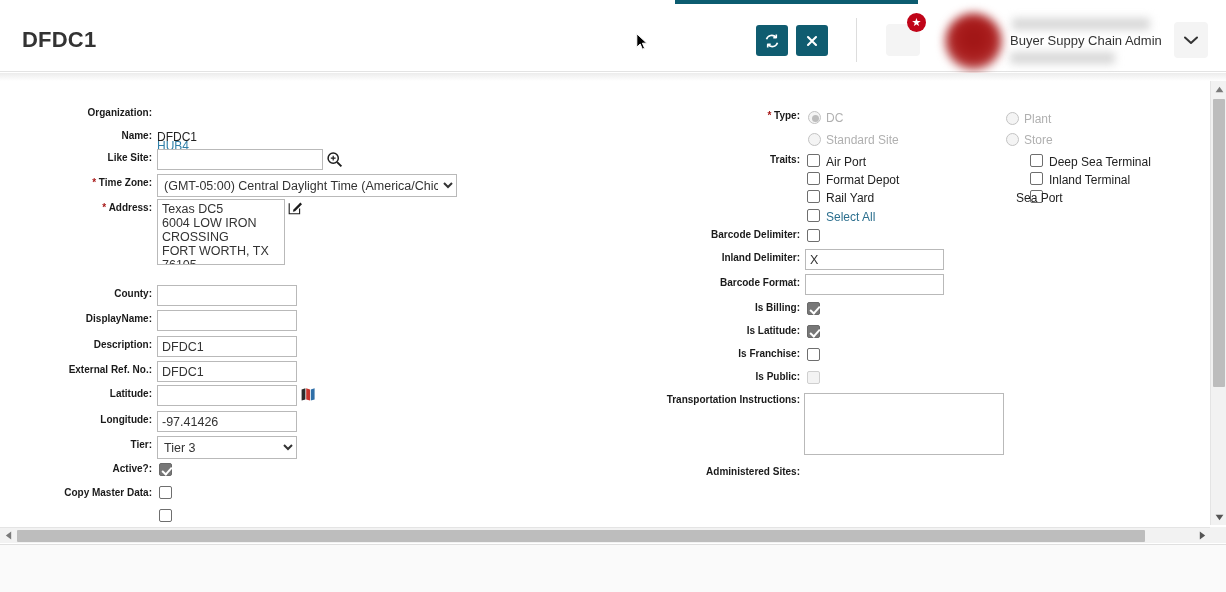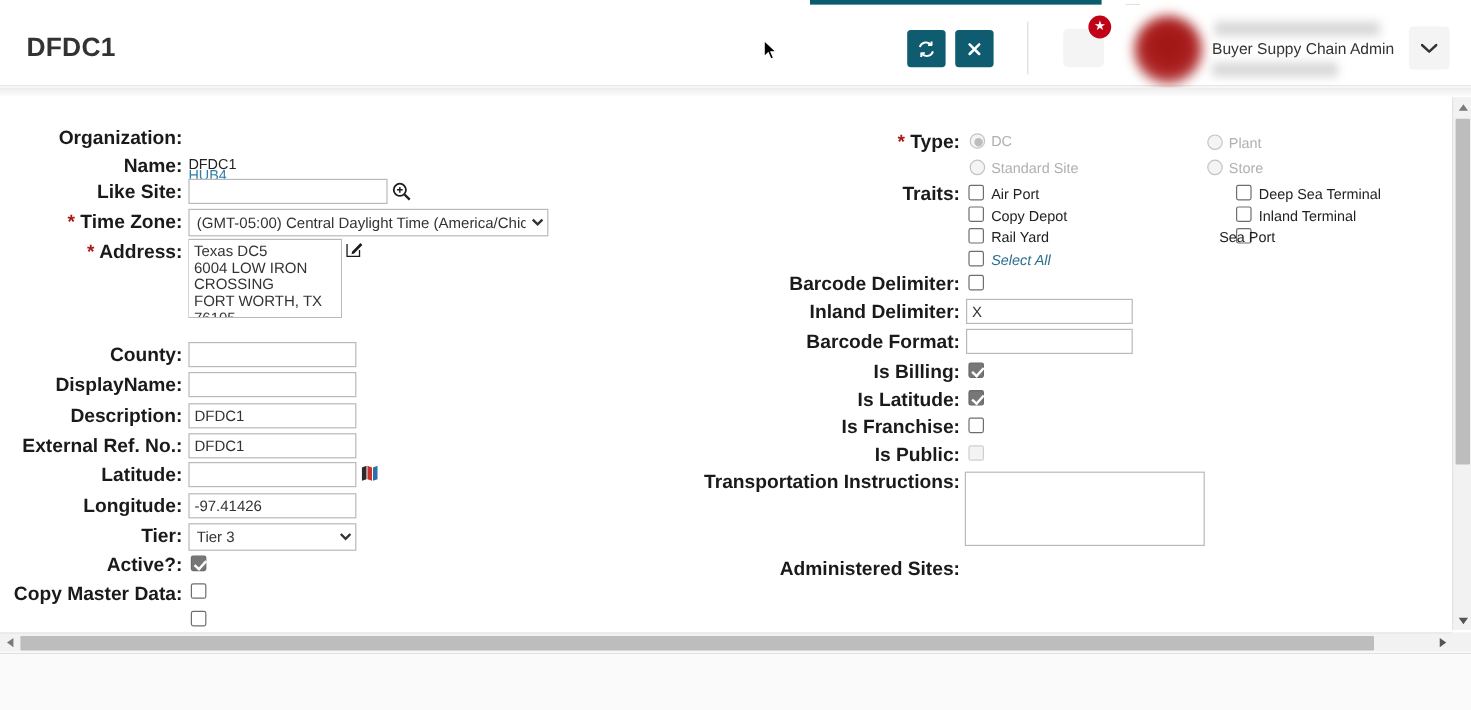--- a/index.html
+++ b/index.html
@@ -80,21 +80,21 @@
   }
   .form-area {
     position:absolute; top:81px; left:0; width:1210px; height:444px;
     background:#ffffff;
   }
 
   
   .row { position:absolute; height:20px; }
   .lbl {
     position:absolute; right:0; top:0;
-    font-weight:bold; font-size:16px; color:#1a1a1a;
+    font-weight:bold; font-size:10px; color:#1a1a1a;
     white-space:nowrap; text-align:center;
   }
   .req { color:#a81919; font-weight:bold; }
   .val-static { position:absolute; font-size:12px; color:#222222; white-space:nowrap; }
   .val-link { position:absolute; font-size:12px; color:#2f7fa8; white-space:nowrap; cursor:pointer; }
 
   input.tb {
     position:absolute; height:21px;
     border:1px solid #b9b9b9; background:#ffffff;
     font-family:"Liberation Sans", sans-serif; font-size:12.5px; color:#333333;
@@ -131,21 +131,21 @@
   .rb {
     position:absolute; width:13px; height:13px; border-radius:50%;
     border:1px solid #c3c3c3; background:#f4f4f4;
   }
   .rb.sel-on::after {
     content:""; position:absolute; left:3px; top:3px; width:7px; height:7px;
     border-radius:50%; background:#bdbdbd;
   }
   .opt-lbl { position:absolute; font-size:12px; color:#b0b0b0; white-space:nowrap; }
   .trait-lbl { position:absolute; font-size:12px; color:#222222; white-space:nowrap; }
-  .trait-lbl.selall { font-style:italic; color:#2c6f8e; cursor:pointer;text-align:center; }
+  .trait-lbl.selall { color:#2c6f8e; cursor:pointer;text-align:center; }
 
   .icon-btn { position:absolute; cursor:pointer; display:flex; align-items:center; justify-content:center; }
 
   
   .vsb {
     position:absolute; top:81px; left:1210px; width:16px; height:444px;
     background:#f2f2f2; border-left:1px solid #e4e4e4;
   }
   .vsb-up, .vsb-down {
     position:absolute; left:0; width:16px; height:16px;
@@ -352,21 +352,21 @@
 
   <div class="row" style="left:640px;top:73px;width:160px;">
     <span class="lbl">Traits:</span>
   </div>
   <span class="cb" style="left:807px;top:73px;"></span>
   <span class="trait-lbl" style="left:826px;top:74px;">Air Port</span>
   <span class="cb" style="left:1030px;top:73px;"></span>
   <span class="trait-lbl" style="left:1049px;top:74px;">Deep Sea Terminal</span>
 
   <span class="cb" style="left:807px;top:91px;"></span>
-  <span class="trait-lbl" style="left:826px;top:92px;">Copy Depot</span>
+  <span class="trait-lbl" style="left:826px;top:92px;">Format Depot</span>
   <span class="cb" style="left:1030px;top:91px;"></span>
   <span class="trait-lbl" style="left:1049px;top:92px;">Inland Terminal</span>
 
   <span class="cb" style="left:807px;top:109px;"></span>
   <span class="trait-lbl" style="left:826px;top:110px;">Rail Yard</span>
   <span class="cb" style="left:1030px;top:109px;"></span>
   <span class="trait-lbl" style="left:1016px;top:110px;">Sea Port</span>
 
   <span class="cb" style="left:807px;top:128px;"></span>
   <span class="trait-lbl selall" style="left:826px;top:129px;">Select All</span>

